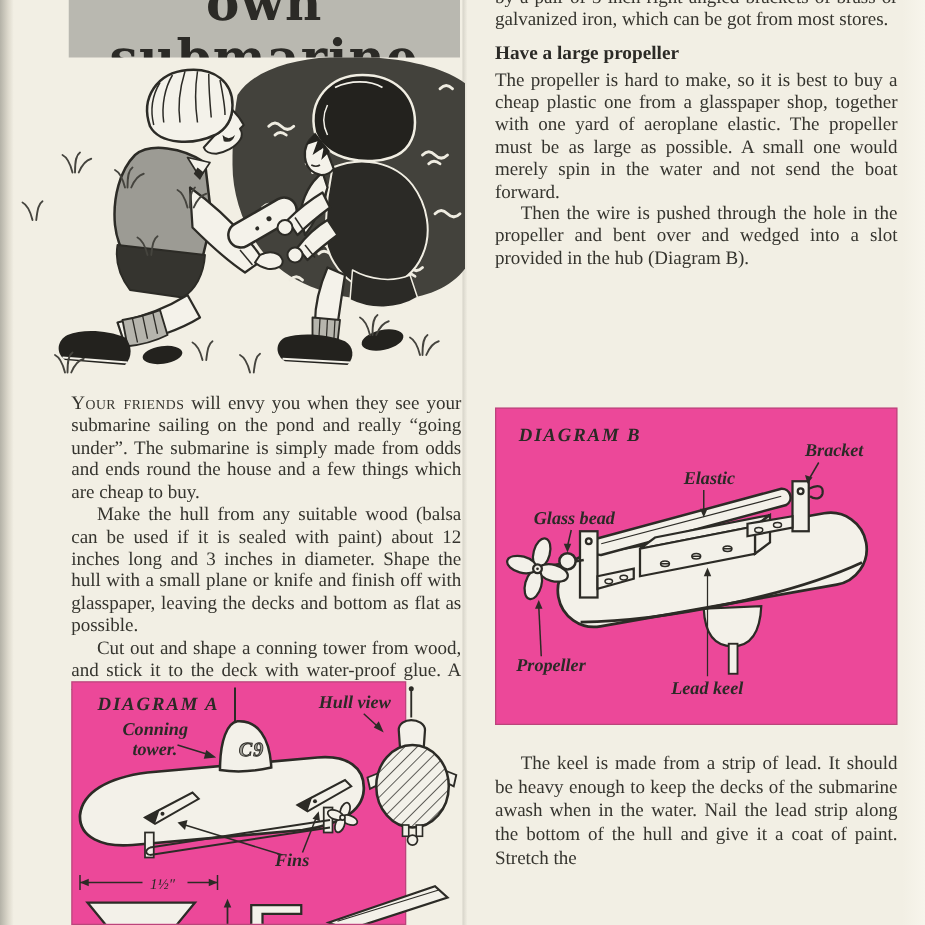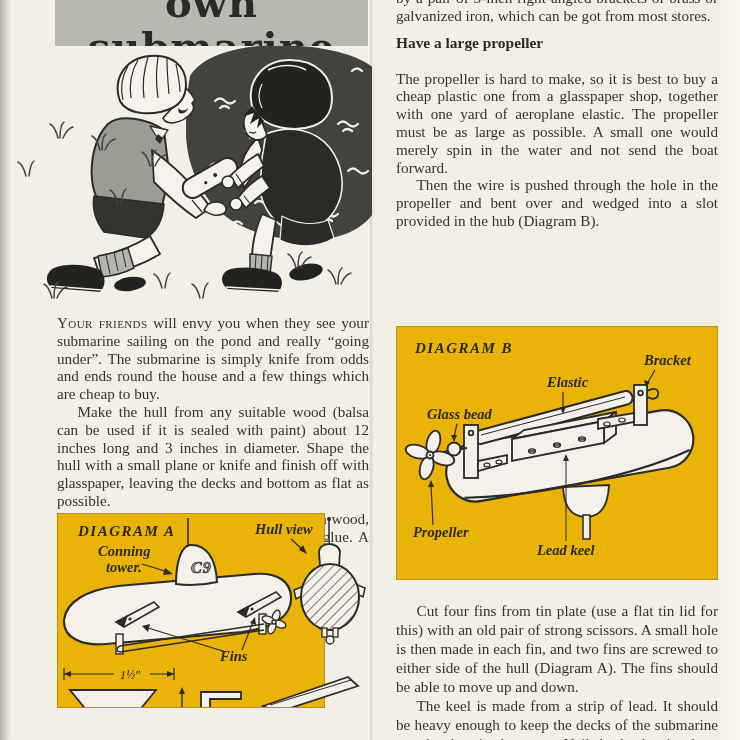--- a/index.html
+++ b/index.html
@@ -16,24 +16,24 @@
   .banner .title{position:absolute;left:0;right:0;top:-19px;text-align:center;
         font-family:"DejaVu Serif", serif;font-weight:bold;font-size:40px;line-height:1.1;
         color:#2b2a26;letter-spacing:1px;}
   .illus{position:absolute;left:0;top:46px;}
   .col p{margin:0;text-align:justify;font-size:15.2px;line-height:17.8px;}
   .col p.ind{text-indent:1.35em;}
   .left-col{position:absolute;left:57px;top:314px;width:312px;}
   .right-top{position:absolute;left:396px;top:-11px;width:322px;}
   .right-bottom{position:absolute;left:396px;top:601px;width:322px;}
   .right-bottom p{line-height:19px;}
-  .heading{font-size:15.4px;font-weight:bold;margin:9px 0 18px;color:#2b2a26;}
+  .heading{font-size:15.4px;font-weight:bold;margin:9px 0 4px;color:#2b2a26;}
   .sc{font-variant:small-caps;letter-spacing:.4px;}
-  .panel{position:absolute;background:#eab308;border:1px solid rgba(60,58,48,.28);box-sizing:border-box;}
-  .panelA{left:57px;top:513px;width:268px;height:195px;}
+  .panel{position:absolute;background:#ec4899;border:1px solid rgba(60,58,48,.28);box-sizing:border-box;}
+  .panelA{left:57px;top:545px;width:268px;height:195px;}
   .panelB{left:396px;top:326px;width:322px;height:254px;}
   svg{display:block;}
   .dtitle{font-family:"Liberation Serif", serif;font-style:italic;font-weight:bold;
           font-size:15px;letter-spacing:1.5px;fill:#2b2a26;}
   .dlabel{font-family:"Liberation Serif", serif;font-style:italic;font-weight:600;
           font-size:14.5px;fill:#2b2a26;}
   .dsmall{font-family:"Liberation Serif", serif;font-style:italic;font-size:12px;fill:#2b2a26;}
 </style>
 </head>
 <body>
@@ -202,21 +202,21 @@
           <path d="M5,0 c3,-7 6,-10 10,-11"></path>
         </g>
       <g transform="translate(162,242)">
           <path d="M0,0 c-2,-8 -4,-12 -8,-14"></path>
           <path d="M3,0 c1,-9 2,-13 5,-15"></path>
         </g>
     </g>
   </svg>
 
   <div class="col left-col">
-    <p><span class="sc">Your friends</span><span> will envy you when they see your submarine sailing on the pond and really “going under”.  The submarine is simply knife from odds and ends round the house and a few things which are cheap to buy.</span></p>
+    <p><span class="sc">Your friends</span><span> will envy you when they see your submarine sailing on the pond and really “going under”.  The submarine is simply made from odds and ends round the house and a few things which are cheap to buy.</span></p>
     <p class="ind">Make the hull from any suitable wood (balsa can be used if it is sealed with paint) about 12 inches long and 3 inches in diameter.  Shape the hull with a small plane or knife and finish off with glasspaper, leaving the decks and bottom as flat as possible.</p>
     <p class="ind">Cut out and shape a conning tower from wood, and stick it to the deck with water-proof glue.  A wire mast can</p>
   </div>
 
   <div class="col right-top">
     <p>by a pair of 3-inch right-angled brackets of brass or galvanized iron, which can be got from most stores.</p>
     <h3 class="heading">Have a large propeller</h3>
     <p>The propeller is hard to make, so it is best to buy a cheap plastic one from a glasspaper shop, together with one yard of aeroplane elastic.  The propeller must be as large as possible.  A small one would merely spin in the water and not send the boat forward.</p>
     <p class="ind">Then the wire is pushed through the hole in the propeller and bent over and wedged into a slot provided in the hub (Diagram B).</p>
   </div>
@@ -288,21 +288,20 @@
       <text class="dlabel" x="16" y="210">Propeller</text>
       <path d="M36,198 L34,158" stroke="#2c2b26" stroke-width="1.2"></path>
         <path d="M31,160 L34,153 L37,160 Z" fill="#2c2b26"></path>
       <text class="dlabel" x="140" y="228">Lead keel</text>
       <path d="M169,214 L169,132" stroke="#2c2b26" stroke-width="1"></path>
         <path d="M166,134 L169,127 L172,134 Z" fill="#2c2b26"></path>
     </svg>
   </div>
 
   <div class="col right-bottom">
-    <p class="ind">Cut four fins from tin plate (use a flat tin lid for this) with an old pair of strong scissors.  A small hole is then made in each fin, and two fins are screwed to either side of the hull (Diagram A).  The fins should be able to move up and down.</p>
     <p class="ind">The keel is made from a strip of lead.  It should be heavy enough to keep the decks of the submarine awash when in the water.  Nail the lead strip along the bottom of the hull and give it a coat of paint.  Stretch the</p>
   </div>
 
   <div class="panel panelA">
     <svg width="310" height="193" viewBox="0 0 310 193">
       <text class="dtitle" x="20" y="22">DIAGRAM A</text>
 
       <path d="M130,31 L130,4" stroke="#2c2b26" stroke-width="1.6"></path>
 
       <path d="M6,106 C8,88 28,76 60,72 L196,60 C220,58 234,68 233,86 C232,104 212,114 184,118 L48,130 C24,132 5,124 6,106 Z" fill="#f3f1e9" stroke="#2c2b26" stroke-width="2.2"></path>

